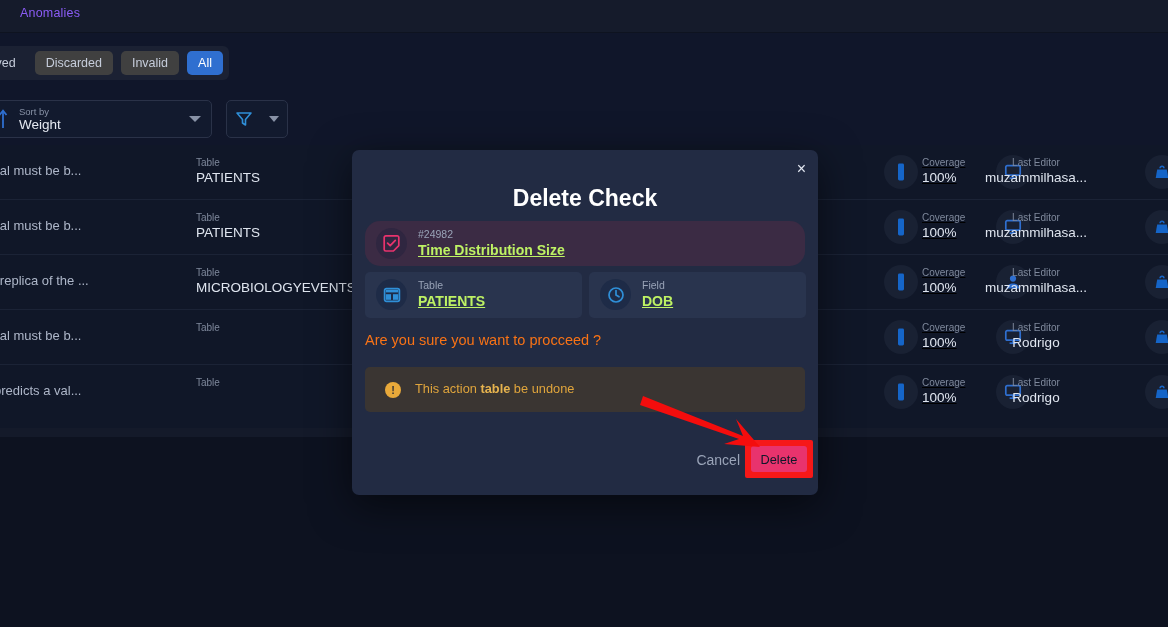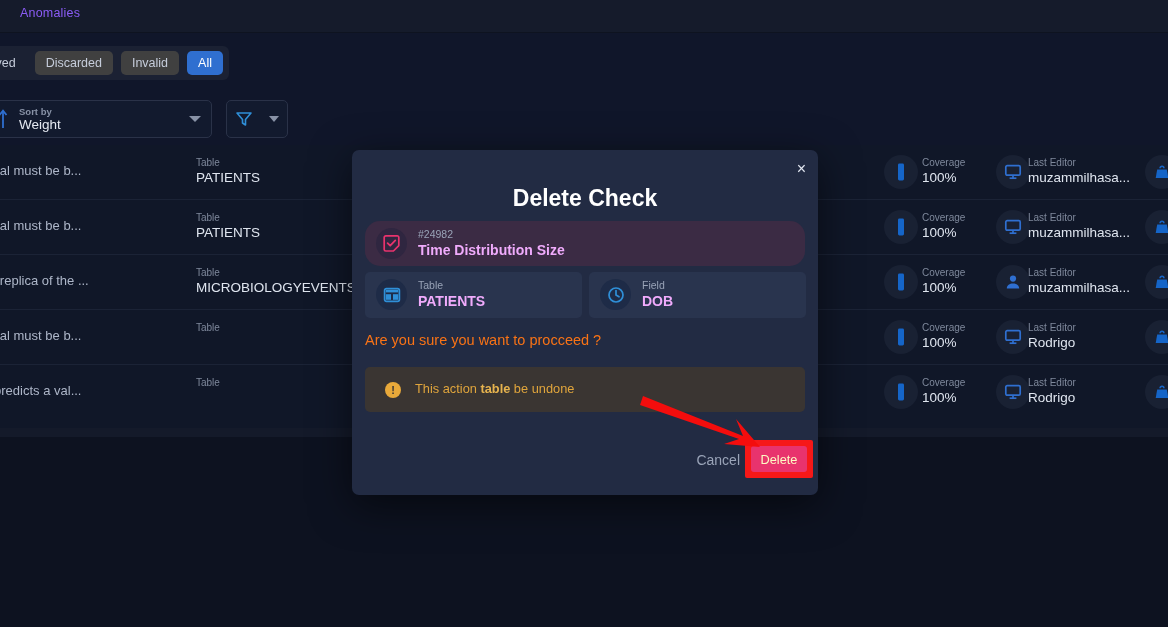--- a/index.html
+++ b/index.html
@@ -45,21 +45,21 @@
     position: absolute; left: 0; top: 92px; width: 1168px; height: 53px;
     background: #10162a;
   }
   .sortbox {
     position: absolute; left: -22px; top: 8px; width: 234px; height: 38px;
     border: 1px solid #2a3248; border-radius: 5px; background: #121a2e;
     display: flex; align-items: center;
   }
   .sort-ico { width: 40px; display: flex; justify-content: center; align-items: center; }
   .sort-ico svg { display:block; }
-  .sort-label { font-size: 9.5px; color: #8892a6; line-height: 11px; font-weight: bold; }
+  .sort-label { font-size: 9.5px; color: #8892a6; line-height: 11px; }
   .sort-value { font-size: 13.5px; color: #e6eaf2; line-height: 16px; }
   .sort-caret {
     position: absolute; right: 10px; top: 15px;
     width: 0; height: 0; border-left: 6px solid transparent;
     border-right: 6px solid transparent; border-top: 6px solid #8892a6;
   }
   .filterbox {
     position: absolute; left: 226px; top: 8px; width: 62px; height: 38px;
     border: 1px solid #2a3248; border-radius: 5px; background: #121a2e;
     display: flex; align-items: center; justify-content: space-around;
@@ -87,22 +87,22 @@
   .cell-table { position: absolute; left: 196px; top: 11px; width: 200px; }
   .lbl { font-size: 10px; color: #7f899c; line-height: 13px; }
   .val { font-size: 13.5px; color: #dfe5ef; line-height: 17px; white-space: nowrap; }
   .circ {
     position: absolute; width: 34px; height: 34px; border-radius: 50%;
     background: #192133; display: flex; align-items: center; justify-content: center;
   }
   .circ-cov { left: 884px; top: 10px; }
   .circ-edit { left: 996px; top: 10px; }
   .circ-w { left: 1145px; top: 10px; }
-  .cov-txt { position: absolute; left: 922px; top: 11px; }
-  .ed-txt  { position: absolute; left: 1028px; top: 11px; width: 104px; overflow: hidden; }
+  .cov-txt { position: absolute; left: 922px; top: 11px; text-decoration: underline; }
+  .ed-txt  { position: absolute; left: 984px; top: 11px; width: 104px; overflow: hidden; text-align: center; }
   .ed-txt .val { overflow: hidden; text-overflow: ellipsis; }
 
   
   .afterrows {
     position: absolute; left: 0; top: 428px; width: 1168px; height: 199px;
     background: #0d1220;
   }
   .strip {
     position: absolute; left: 0; top: 0; width: 1168px; height: 9px;
     background: #141a2a;
@@ -135,21 +135,21 @@
   .card-half.right { left: 237px; }
   .card-ico {
     position: absolute; left: 11px; top: 7px;
     width: 31px; height: 31px; border-radius: 50%;
     display: flex; align-items: center; justify-content: center;
   }
   .card-ico.pink { background: #2f2640; }
   .card-ico.blue { background: #1e2b47; }
   .card-txt { position: absolute; left: 53px; top: 6px; }
   .card-lbl { font-size: 10.5px; color: #99a3b7; line-height: 14px; }
-  .card-val { font-size: 14px; color: #f0abfc; font-weight: bold; line-height: 18px; }
+  .card-val { font-size: 14px; color: #bef264; font-weight: bold; line-height: 18px; text-decoration: underline; }
 
   .q-text {
     position: absolute; left: 13px; top: 182px;
     font-size: 14.5px; color: #f97316;
   }
   .warn {
     position: absolute; left: 13px; top: 217px; width: 440px; height: 45px;
     background: #3a3532; border-radius: 5px;
   }
   .warn-ico {
@@ -169,21 +169,21 @@
     font-size: 14px; color: #9aa4b8; cursor: pointer;
   }
   .hl-box {
     position: absolute; left: 745px; top: 440px; width: 68px; height: 38px;
     background: #f61818; border-radius: 2px; z-index: 40;
   }
   .btn-delete {
     position: absolute; left: 751px; top: 446px; width: 56px; height: 26px;
     background: #e8336d; border-radius: 3px; z-index: 41;
     display: flex; align-items: center; justify-content: center;
-    font-size: 12.8px; color: #fef9c3; cursor: pointer;
+    font-size: 12.8px; color: #0f172a; cursor: pointer;
   }
   .arrow { position: absolute; left: 640px; top: 392px; z-index: 45; }
 </style>
 </head>
 <body>
 
 <div id="app">
 
   <div class="topbar">
     <div class="topbar-title">Anomalies</div>

